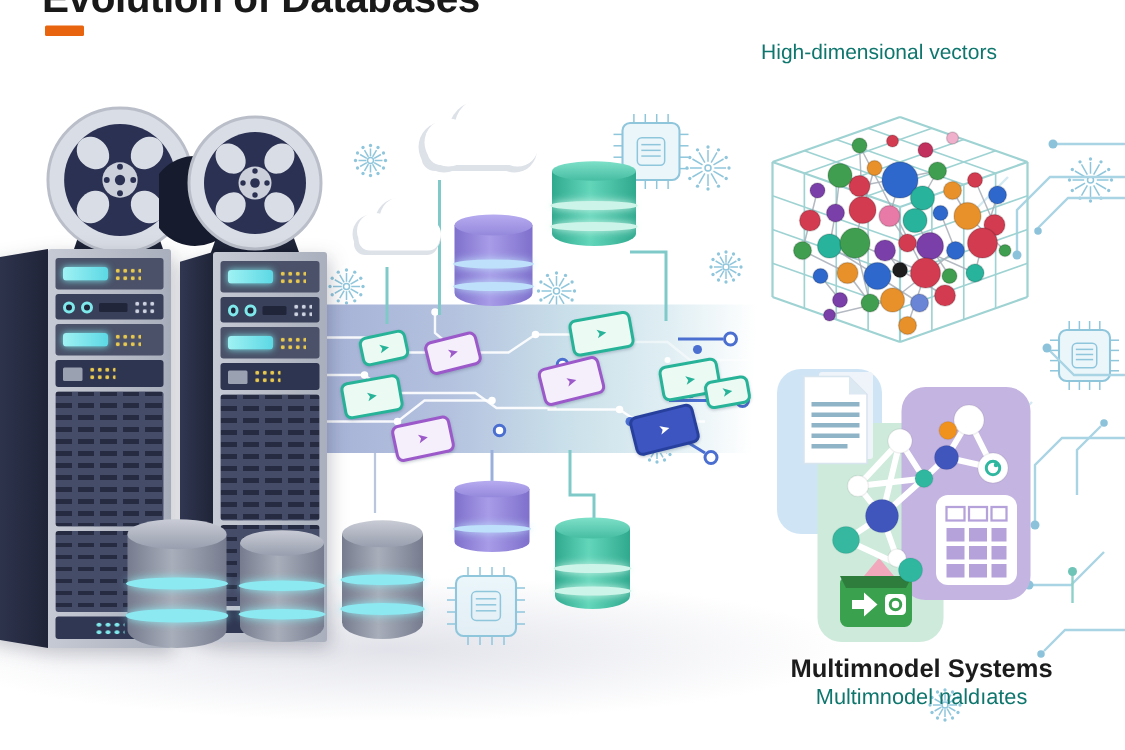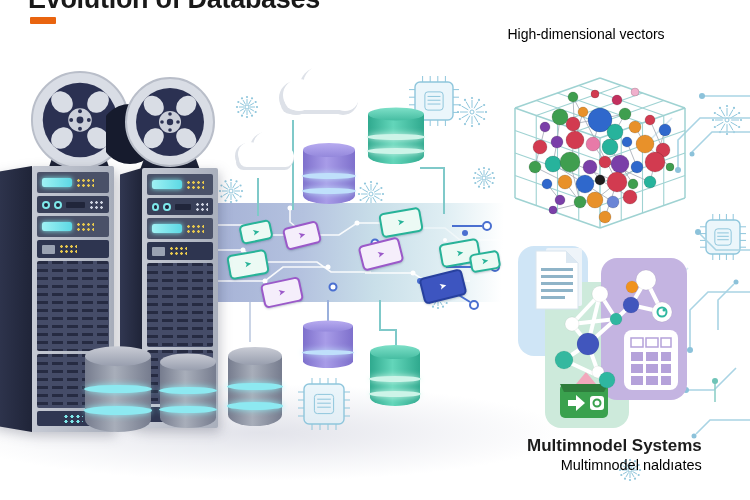--- a/index.html
+++ b/index.html
@@ -8,23 +8,23 @@
 
   
   .title{position:absolute;left:28px;top:-16px;font-size:27px;font-weight:800;color:#191919;
          letter-spacing:-.3px;white-space:nowrap;z-index:20;}
   .accent-bar{position:absolute;left:30px;top:17px;width:26px;height:7px;background:#e9640f;
               border-radius:1px;z-index:20;}
 
   
   .label{position:absolute;z-index:20;}
   .label .t{font-size:16.5px;font-weight:700;color:#1c1c1c;line-height:1.15;}
-  .label .s{font-size:14px;color:#000000;line-height:1.25;}
+  .label .s{font-size:14px;color:#0f766e;line-height:1.25;}
   .label-vector{left:480px;top:26px;width:212px;text-align:center;}
-  .label-multi{left:527px;top:436px;text-align:right;}
+  .label-multi{left:527px;top:436px;text-align:center;}
 
   
   .floor-shadow{position:absolute;left:-40px;top:385px;width:600px;height:95px;z-index:1;
     background:radial-gradient(ellipse at center,#e2e3ea 0%,rgba(236,237,242,.55) 45%,rgba(255,255,255,0) 72%);}
 
   
   .band{position:absolute;left:215px;top:203px;width:292px;height:99px;z-index:4;
     background:linear-gradient(92deg,#a6b2d6 0%,#b4c2df 30%,#c9dfe9 55%,#dfeef3 78%,rgba(233,245,247,0) 98%);}
   .band svg{position:absolute;left:0;top:0;}
 

